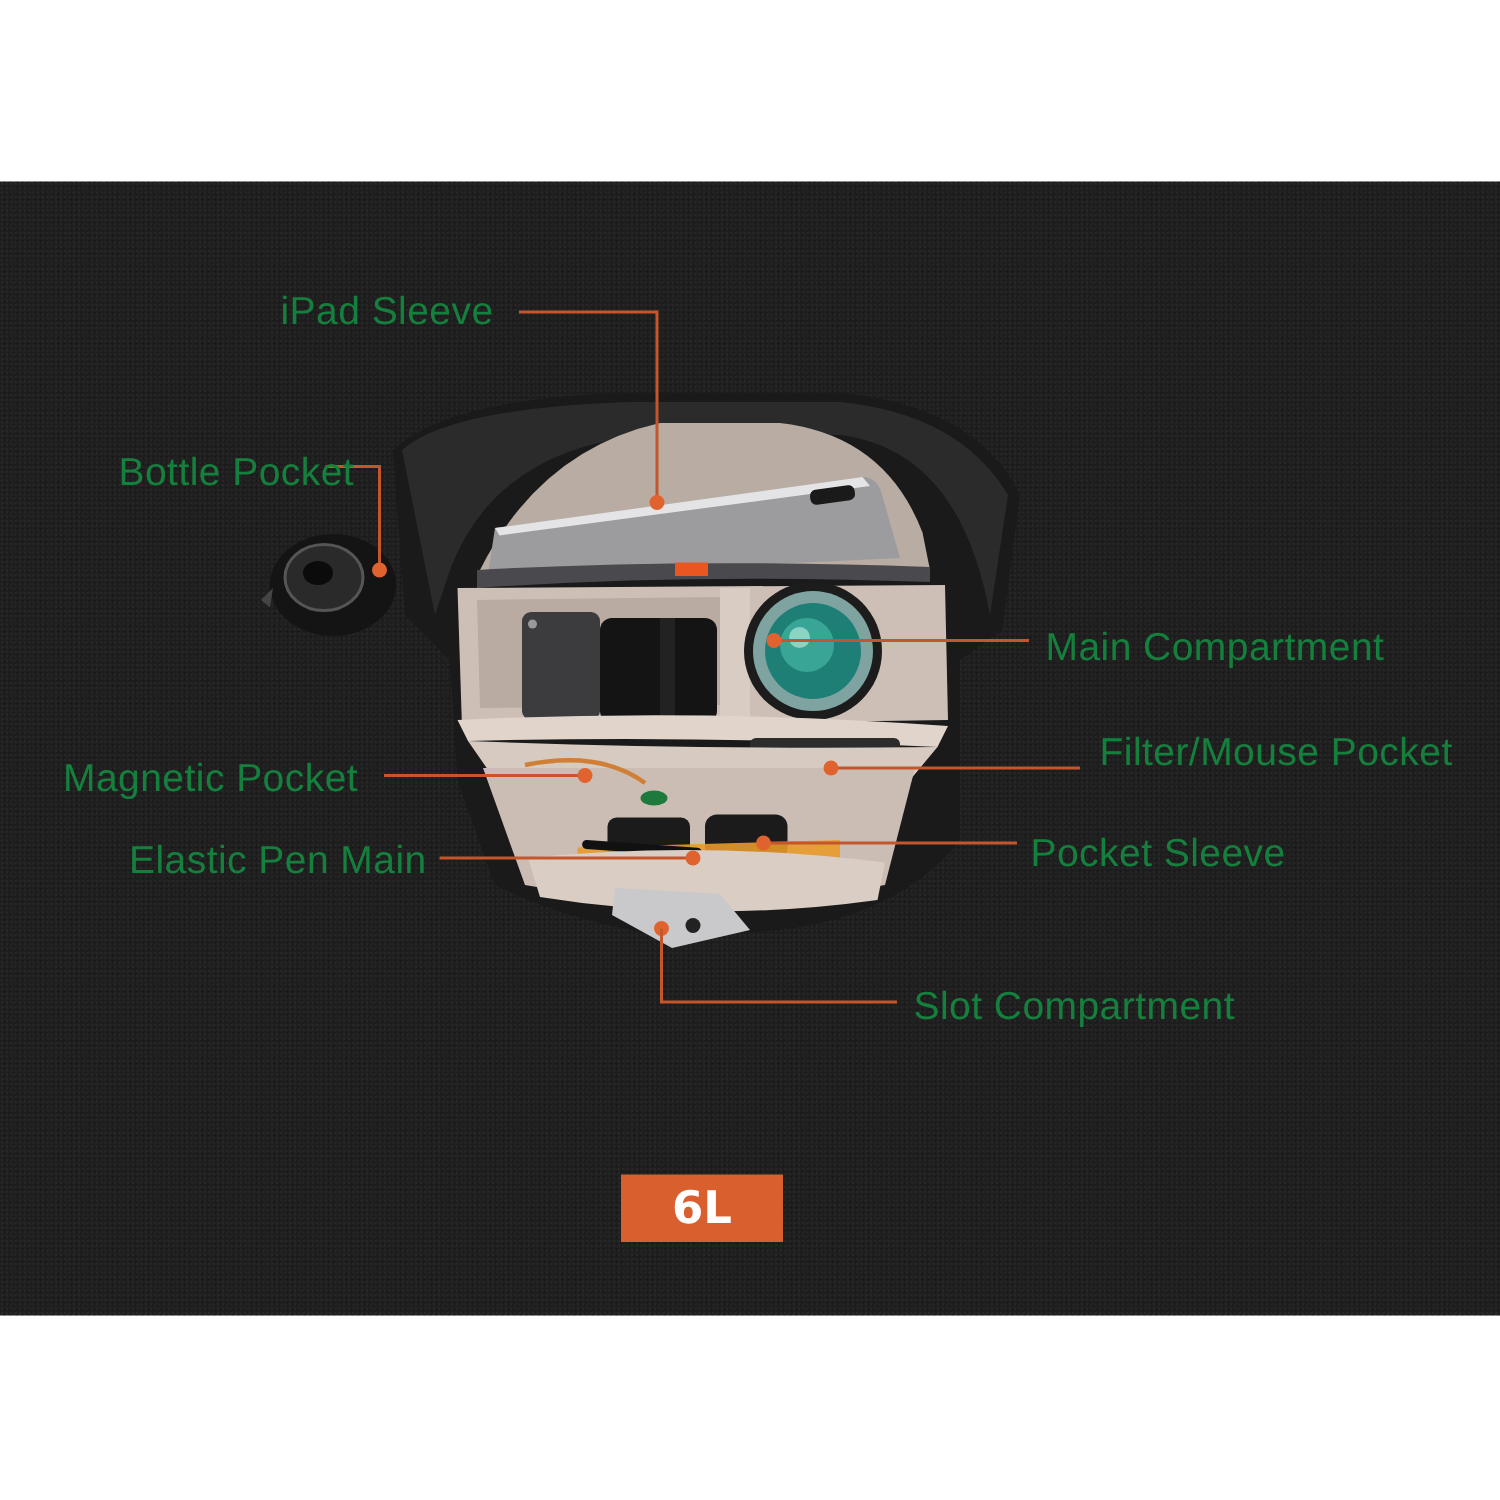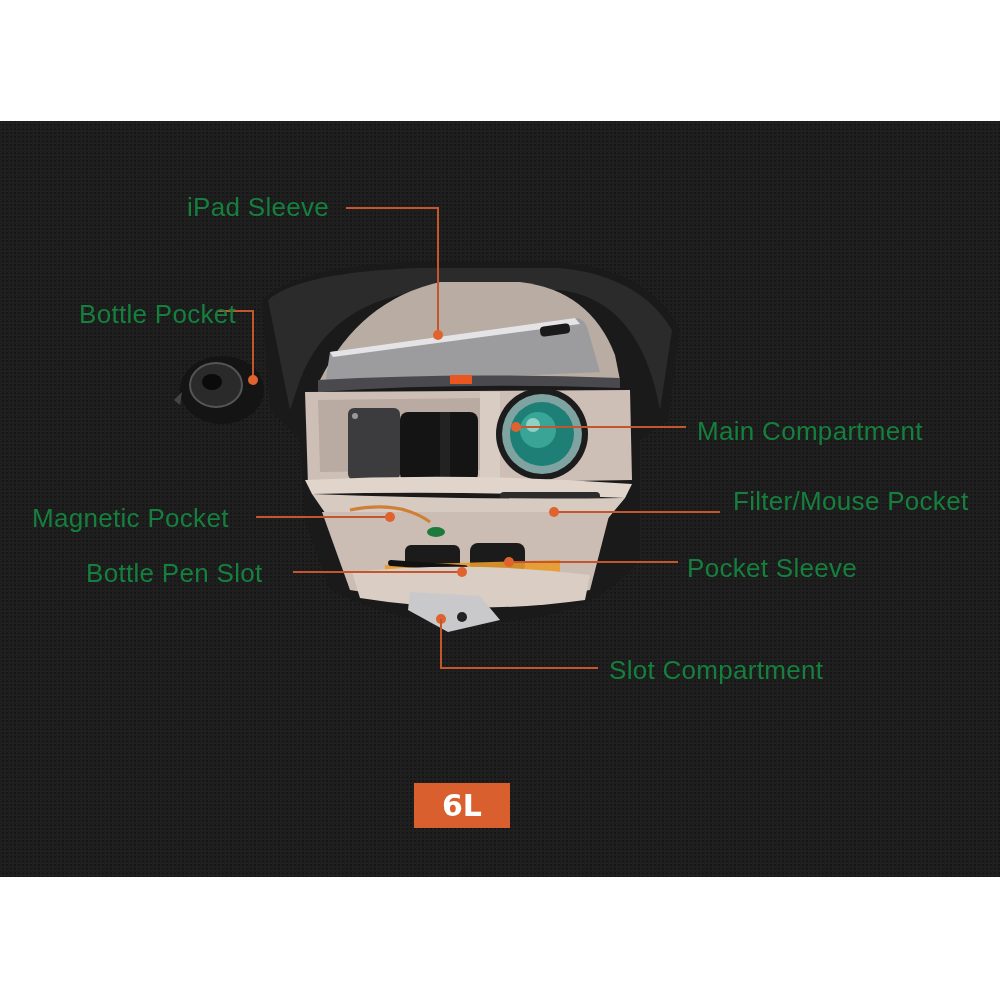--- a/index.html
+++ b/index.html
@@ -13,21 +13,21 @@
     background-size: 3px 3px, 4px 4px;
     background-position: 0 0, 1px 2px;
   }
   .label {
     position: absolute; color: #15803d; font-size: 26px; letter-spacing: 0.3px;
     white-space: nowrap; line-height: 1; font-family: Liberation Sans, sans-serif;
   }
   .leader { position: absolute; background: #c4562d; }
   .dot { position: absolute; width: 10px; height: 10px; border-radius: 50%; background: #e0632f; margin: -5px 0 0 -5px; }
   .badge {
-    position: absolute; left: 414px; top: 783px; width: 96px; height: 45px;
+    position: absolute; left: 414px; top: 783px; width: 108px; height: 45px;
     background: #d9602e; color: #ffffff; font-weight: bold; font-size: 30px;
     display: flex; align-items: center; justify-content: center;
     font-family: "DejaVu Sans", sans-serif;
   }
   svg.bag { position: absolute; left: 0; top: 0; }
 </style>
 </head>
 <body>
 
 <div class="panel"></div>
@@ -111,19 +111,19 @@
 <div class="leader" style="left:509px;top:561px;width:169px;height:2px;"></div>
 <div class="dot" style="left:509px;top:562px;"></div>
 
 <div class="dot" style="left:441px;top:619px;"></div>
 <div class="leader" style="left:440px;top:619px;width:2px;height:49px;"></div>
 <div class="leader" style="left:440px;top:667px;width:158px;height:2px;"></div>
 
 <div class="label" style="left:187px;top:194px;">iPad Sleeve</div>
 <div class="label" style="left:31px;top:301px;margin-left:48px;">Bottle Pocket</div>
 <div class="label" style="left:697px;top:418px;">Main Compartment</div>
-<div class="label" style="left:32px;top:505px;">Magnetic Pocket</div>
+<div class="label" style="left:42px;top:505px;">Magnetic Pocket</div>
 <div class="label" style="left:733px;top:488px;">Filter/Mouse Pocket</div>
-<div class="label" style="left:86px;top:560px;">Bottle Pen Slot</div>
+<div class="label" style="left:86px;top:560px;">Elastic Pen Main</div>
 <div class="label" style="left:687px;top:555px;">Pocket Sleeve</div>
 <div class="label" style="left:609px;top:657px;">Slot Compartment</div>
 
 <div class="badge">6L</div>
 
 </body></html>

